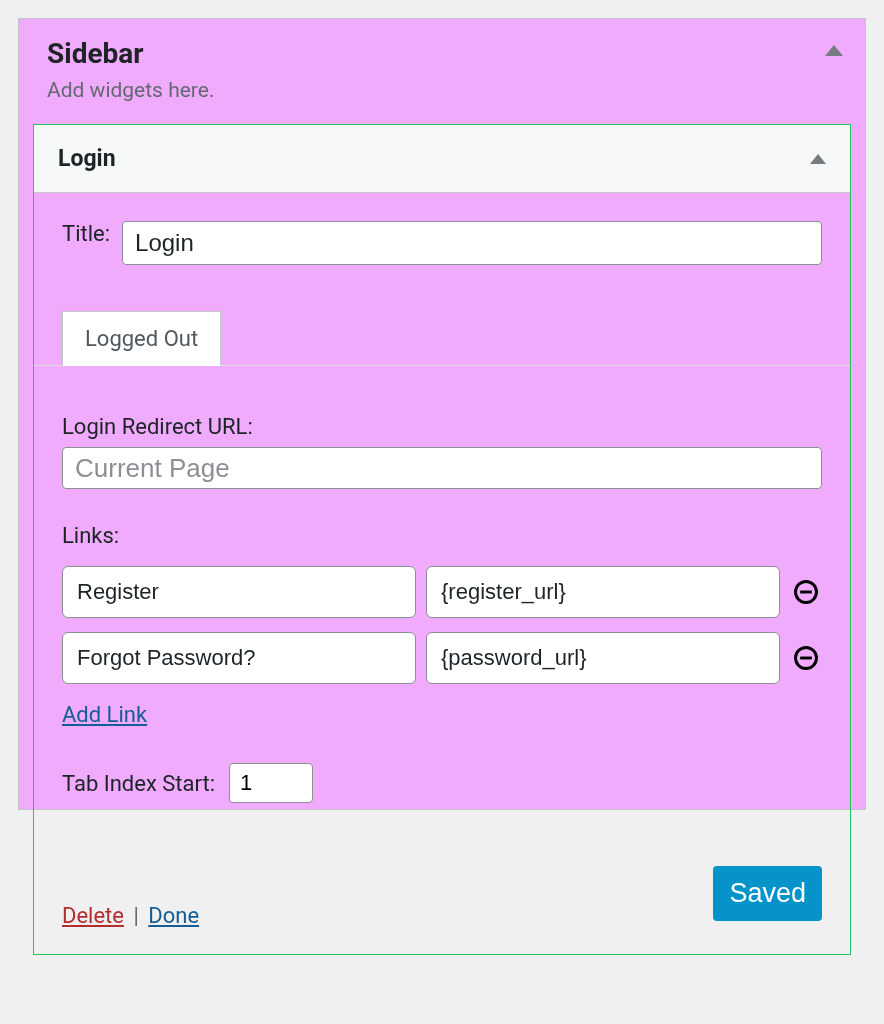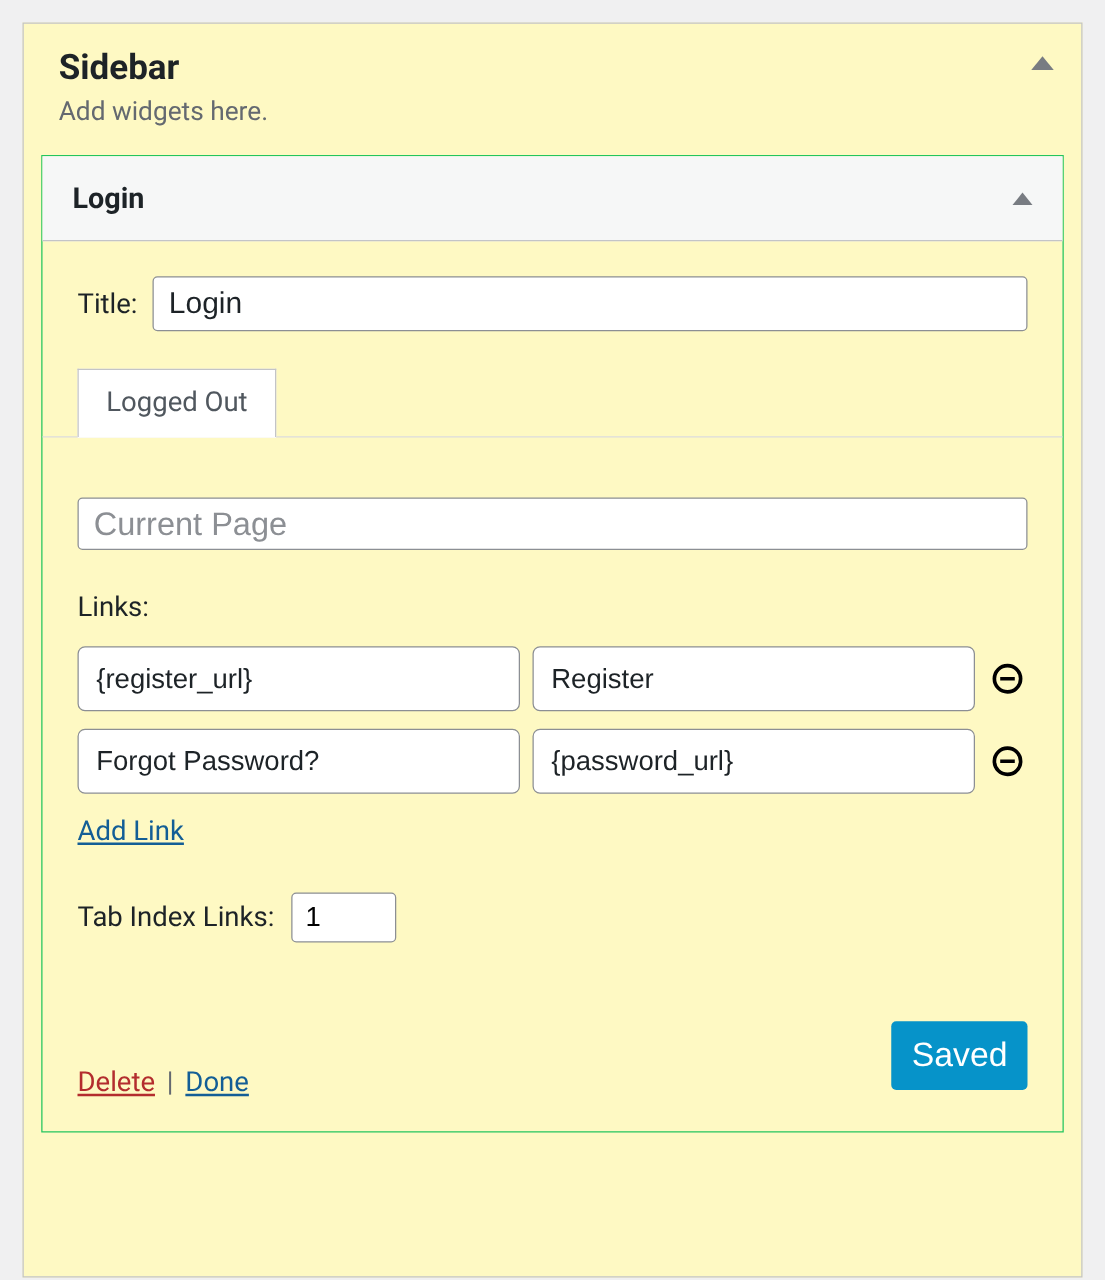--- a/index.html
+++ b/index.html
@@ -6,24 +6,24 @@
   body {
     margin: 0;
     padding: 0;
     background: #f0f0f1;
     font-family: -apple-system, BlinkMacSystemFont, "Segoe UI", Roboto, sans-serif;
     width: 884px;
     height: 1024px;
   }
   .outer {
     margin: 18px;
-    background: #fef9c3;
+    background: #f0abfc;
     border: 1px solid #c3c4c7;
     padding: 0;
-    height: 1004px;
+    height: 792px;
     position: relative;
   }
   .sidebar-header {
     padding: 18px 28px 22px 28px;
     position: relative;
   }
   .sidebar-title {
     font-size: 28px;
     font-weight: 700;
     color: #1d2327;
@@ -68,23 +68,22 @@
     height: 0;
     border-left: 8px solid transparent;
     border-right: 8px solid transparent;
     border-bottom: 10px solid #787c82;
   }
   .widget-body {
     padding: 28px 28px 26px 28px;
   }
   .title-row {
     display: flex;
-    align-items: center;
     gap: 12px;
-    margin-bottom: 30px;
+    margin-bottom: 46px;
   }
   .field-label {
     font-size: 22px;
     color: #1d2327;
   }
   .title-input {
     flex: 1;
     font-size: 24px;
     padding: 6px 12px;
     border: 1px solid #8c8f94;
@@ -233,29 +232,30 @@
       <div class="title-row">
         <label class="field-label">Title:</label>
         <input class="title-input" type="text" value="Login" style="">
       </div>
 
       <div class="tabs">
         <div class="tab active">Logged Out</div>
       </div>
 
       <div class="section">
+        <label class="section-label">Login Redirect URL:</label>
         <input class="text-input" type="text" placeholder="Current Page" style="">
       </div>
 
       <div class="section">
         <label class="section-label">Links:</label>
         <div class="links-rows">
           <div class="link-row">
+            <input class="text-input link-label" type="text" value="Register" style="">
             <input class="text-input link-url" type="text" value="{register_url}" style="">
-            <input class="text-input link-label" type="text" value="Register" style="">
             <span class="remove-btn">
               <svg width="28" height="28" viewBox="0 0 24 24">
                 <circle cx="12" cy="12" r="9" fill="none" stroke="#000" stroke-width="2.5"></circle>
                 <line x1="7" y1="12" x2="17" y2="12" stroke="#000" stroke-width="2.5"></line>
               </svg>
             </span>
           </div>
           <div class="link-row">
             <input class="text-input link-label" type="text" value="Forgot Password?" style="">
             <input class="text-input link-url" type="text" value="{password_url}" style="">
@@ -264,21 +264,21 @@
                 <circle cx="12" cy="12" r="9" fill="none" stroke="#000" stroke-width="2.5"></circle>
                 <line x1="7" y1="12" x2="17" y2="12" stroke="#000" stroke-width="2.5"></line>
               </svg>
             </span>
           </div>
         </div>
         <a class="add-link">Add Link</a>
       </div>
 
       <div class="tabindex-row">
-        <label class="field-label">Tab Index Links:</label>
+        <label class="field-label">Tab Index Start:</label>
         <input class="tabindex-input" type="text" value="1" style="">
       </div>
 
       <div class="widget-footer">
         <div class="footer-links">
           <a class="delete-link">Delete</a>
           <span class="sep">|</span>
           <a class="done-link">Done</a>
         </div>
         <button class="saved-btn">Saved</button>

